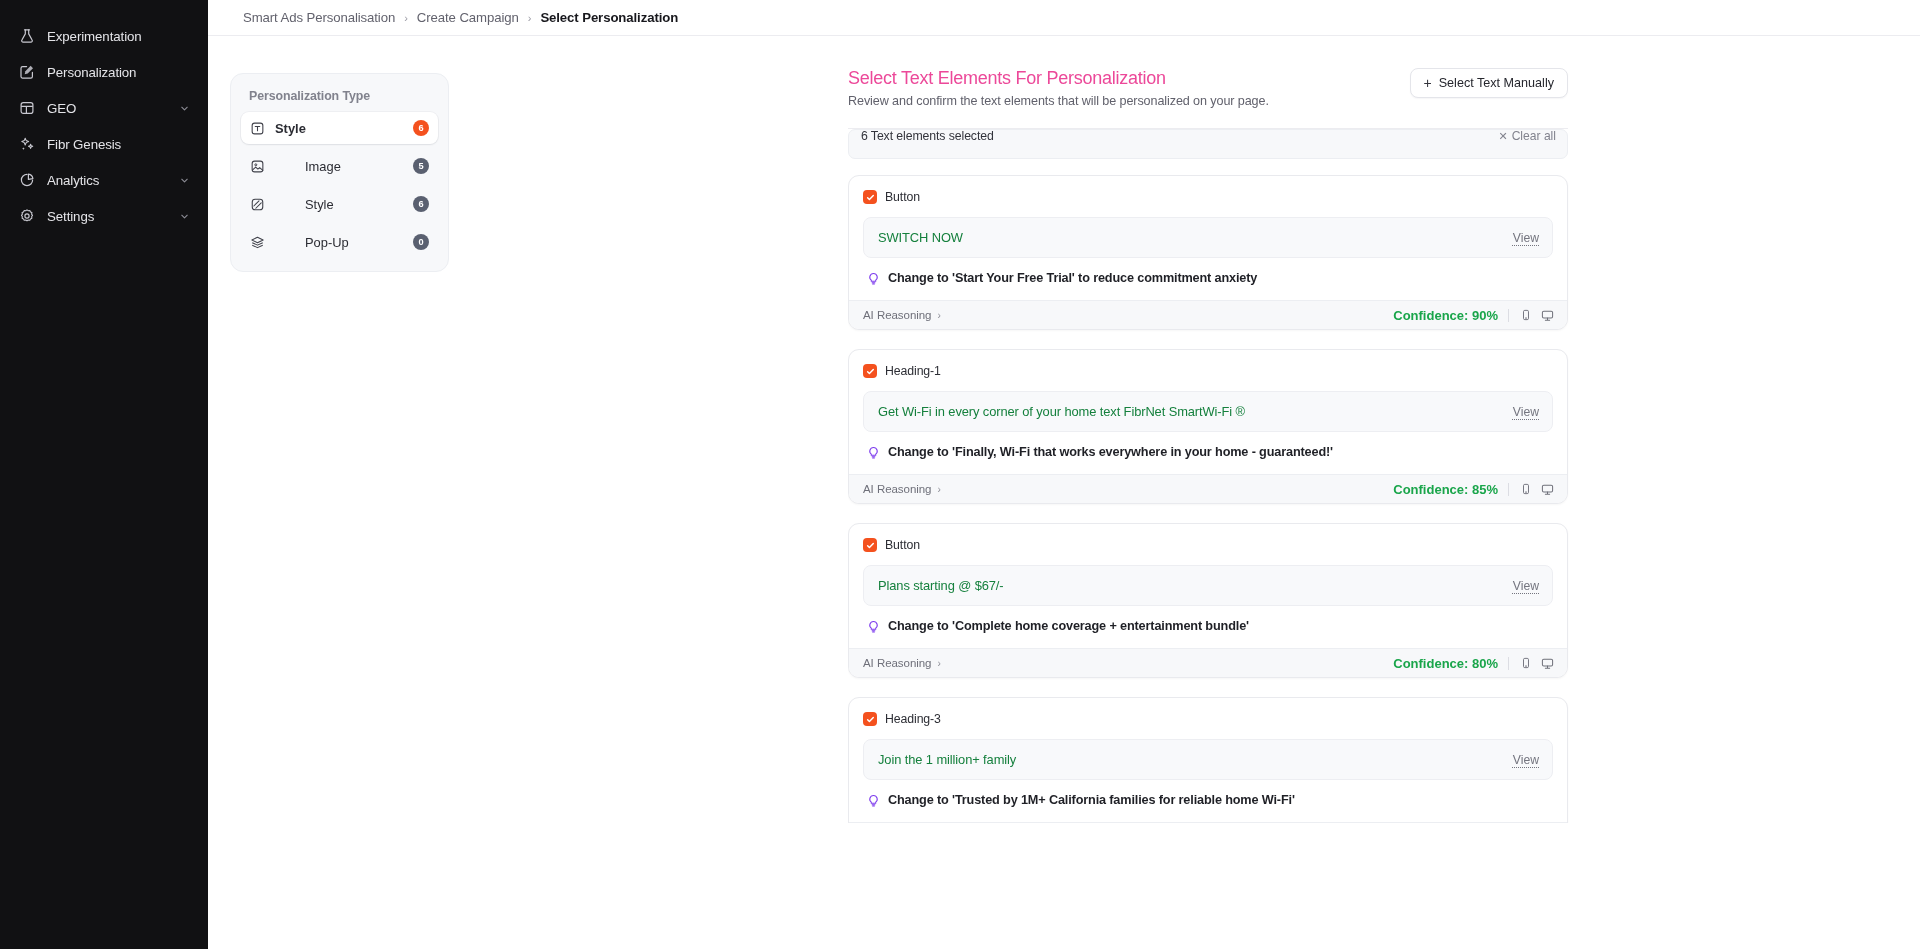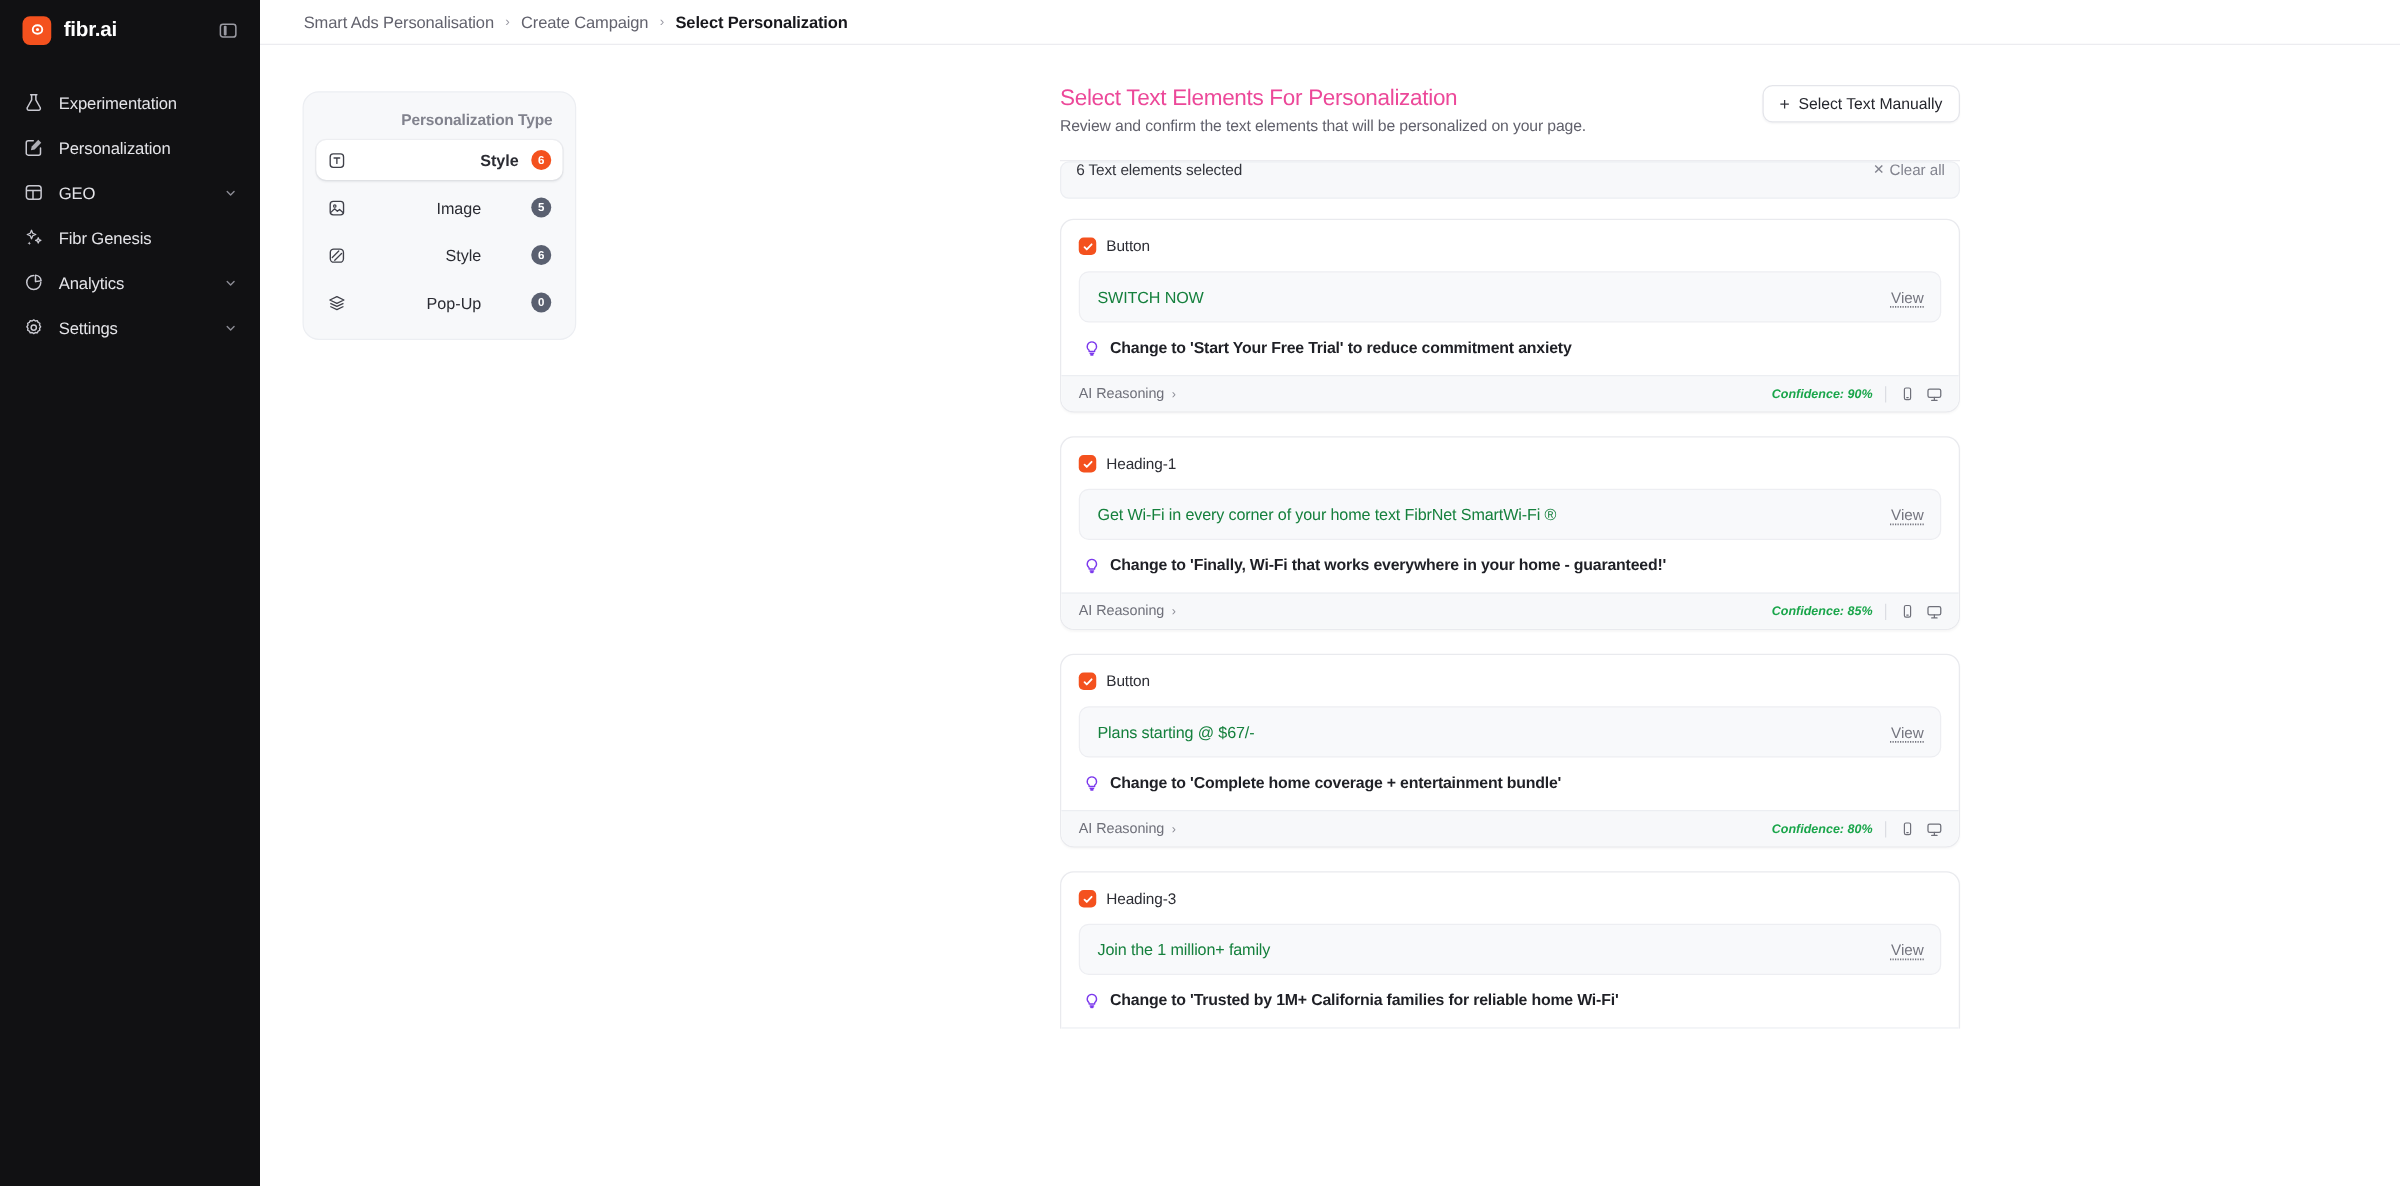--- a/index.html
+++ b/index.html
@@ -60,21 +60,21 @@
     border-bottom: 1px solid #ececf0;
     background: #fff;
   }
   .crumb { font-size: 13.2px; color: #62626d; cursor: pointer; letter-spacing: -0.1px; }
   .crumb.active { color: #17171c; font-weight: 700; cursor: default; }
   .crumb-sep { font-size: 11px; color: #9a9aa4; display: flex; align-items: center; }
 
   .body-area { flex: 1 1 auto; display: flex; overflow: hidden; background: #fff; }
 
   
-  .left-col { width: 640px; flex: 0 0 640px; padding: 37px 0 0 34px; text-align: right; }
+  .left-col { width: 640px; flex: 0 0 640px; padding: 37px 0 0 22px; }
   .type-panel {
     width: 219px;
     background: #f7f8fa;
     border: 1px solid #eceef2;
     border-radius: 13px;
     padding: 12px 10px 13px 10px;
   }
   .type-panel-title {
     font-size: 12.4px; color: #81828d; font-weight: 600;
     padding: 3px 8px 9px 8px; letter-spacing: -0.1px;
@@ -166,46 +166,31 @@
   }
   .bulb { width: 13px; height: 13px; flex: 0 0 13px; color: #7c3aed; display: flex; align-items: center; justify-content: center; }
   .sug-text { font-size: 12.7px; font-weight: 700; color: #1f2026; letter-spacing: -0.15px; }
   .card-foot {
     height: 29px; background: #f7f8fa; border-top: 1px solid #eceef2;
     display: flex; align-items: center; padding: 0 13px 0 14px;
   }
   .ai-reason { display: flex; align-items: center; gap: 6px; font-size: 11.5px; color: #6f707a; cursor: pointer; letter-spacing: -0.05px; }
   .ai-caret { font-size: 10px; color: #8d8e97; }
   .foot-right { margin-left: auto; display: flex; align-items: center; gap: 10px; }
-  .confidence { font-size: 10px; color: #19a54a; font-weight: 600; font-style: italic; }
+  .confidence { font-size: 13px; color: #19a54a; font-weight: 600; }
   .foot-sep { width: 1px; height: 13px; background: #dcdde3; }
   .dev-icons { display: flex; align-items: center; gap: 9px; color: #6f707a; }
   .dev-icon { width: 13px; height: 13px; display: flex; align-items: center; justify-content: center; cursor: pointer; }
 </style>
 </head>
 <body>
 
 <div class="app">
 
   <aside class="sidebar">
-    <div class="brand-row">
-      <div class="brand-logo">
-        <svg width="14" height="14" viewBox="0 0 14 14" fill="none">
-          <path d="M7 3.2c2.1 0 3.8 1.5 3.8 3.4 0 1.9-1.7 3.4-3.8 3.4S3.2 8.5 3.2 6.6c0-1.9 1.7-3.4 3.8-3.4z" stroke="#fff" stroke-width="1.5"></path>
-          <circle cx="7" cy="6.6" r="1.25" fill="#fff"></circle>
-        </svg>
-      </div>
-      <div class="brand-name">fibr.ai</div>
-      <div class="panel-toggle">
-        <svg width="15" height="15" viewBox="0 0 16 16" fill="none">
-          <rect x="1.4" y="2.6" width="13.2" height="10.8" rx="2.2" stroke="currentColor" stroke-width="1.3"></rect>
-          <rect x="4.3" y="3.9" width="2.4" height="8.2" rx="0.7" fill="currentColor"></rect>
-        </svg>
-      </div>
-    </div>
 
     <nav class="nav">
       <div class="nav-item">
         <span class="nav-icon">
           <svg width="16" height="16" viewBox="0 0 16 16" fill="none">
             <path d="M6.3 1.8v4.1L2.9 12c-.6 1 .1 2.2 1.3 2.2h7.6c1.2 0 1.9-1.2 1.3-2.2L9.7 5.9V1.8" stroke="currentColor" stroke-width="1.2" stroke-linecap="round" stroke-linejoin="round"></path>
             <path d="M5.5 1.8h5" stroke="currentColor" stroke-width="1.2" stroke-linecap="round"></path>
           </svg>
         </span>
         <span class="nav-label">Experimentation</span>

